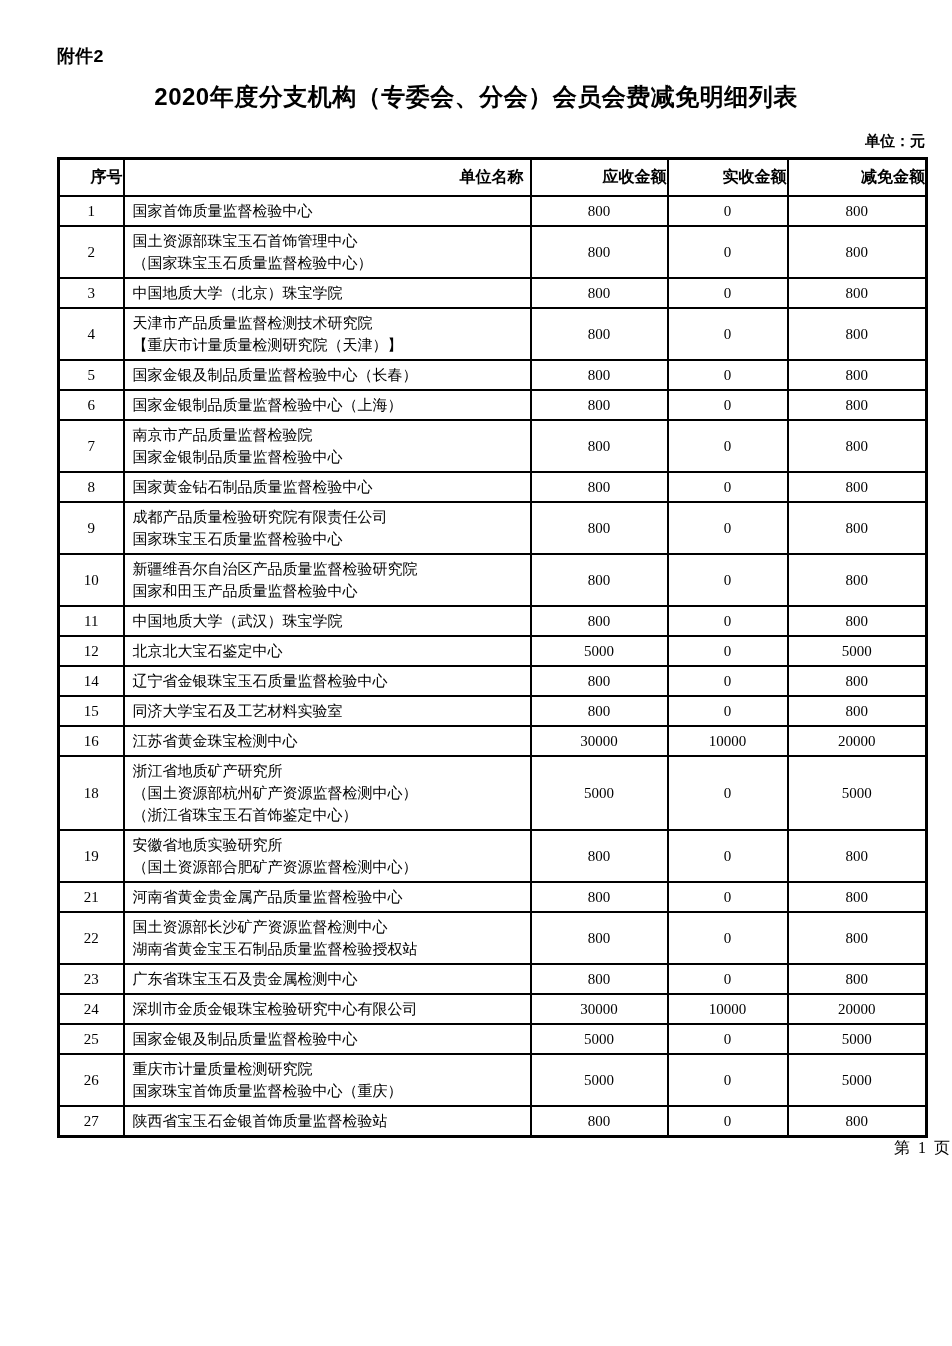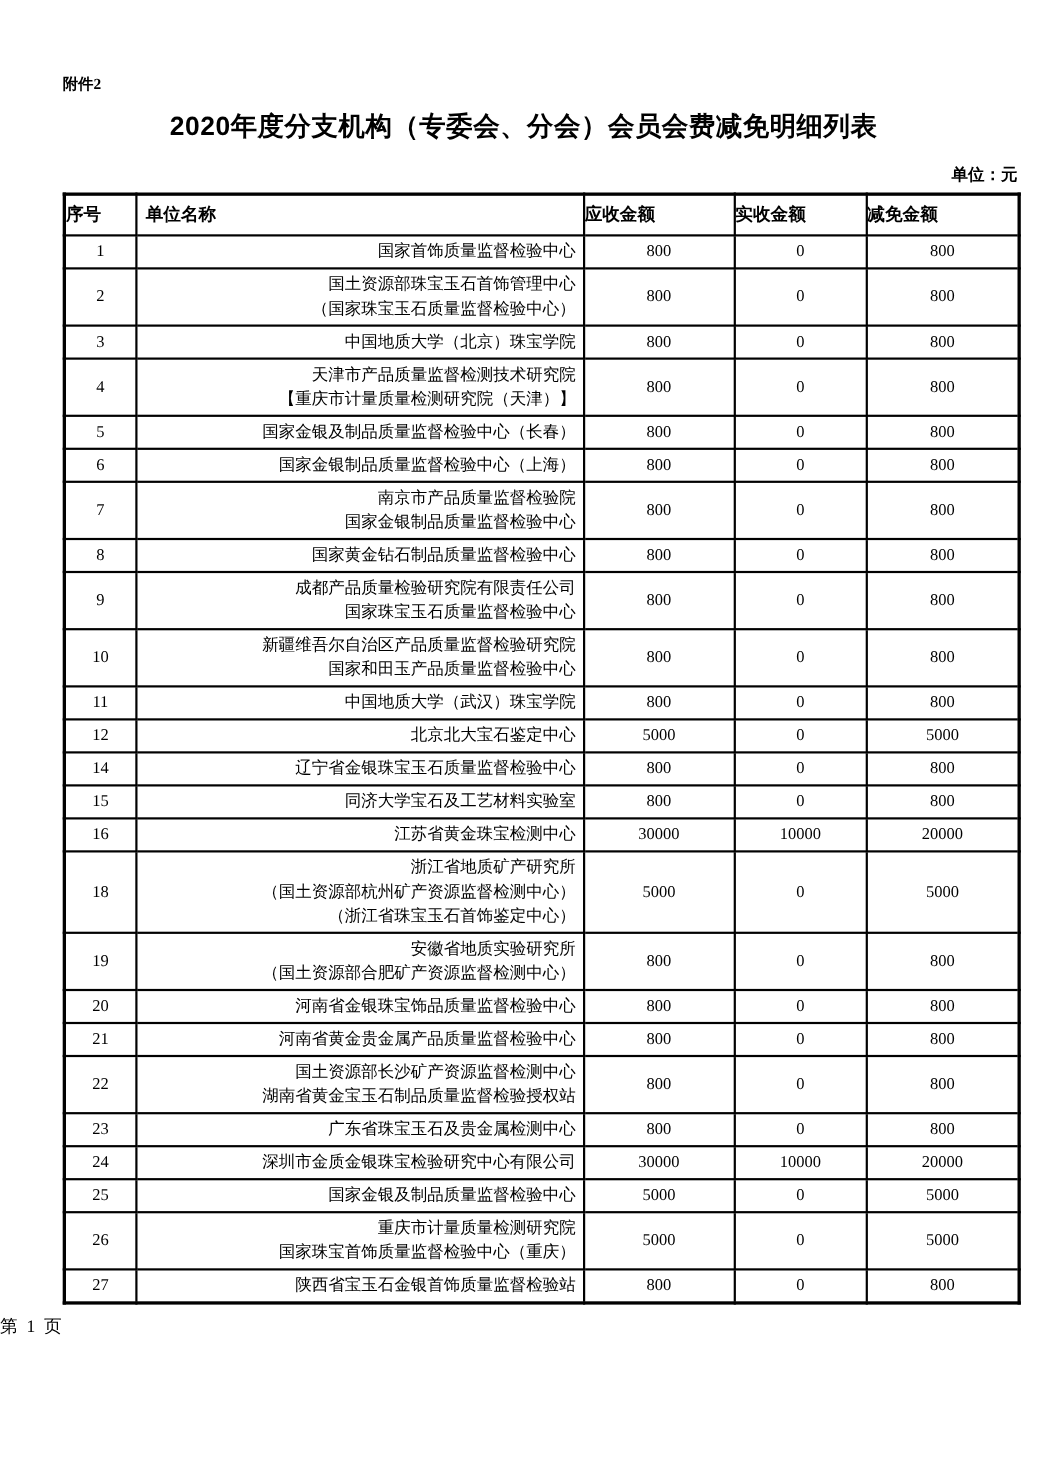--- a/index.html
+++ b/index.html
@@ -6,24 +6,24 @@
   html, body { background: #ffffff; }
   body {
     width: 952px;
     height: 1346px;
     color: #000;
     font-family: "Liberation Serif", "DejaVu Serif", serif;
     position: relative;
     overflow: hidden;
   }
   .attachment-label {
-    margin: 68px 0 0 57px;
-    font-family: Liberation Serif, serif;
-    font-weight: 700;
-    font-size: 14px;
+    margin: 44px 0 0 57px;
+    font-family: Liberation Mono, monospace;
+    font-weight: 700;
+    font-size: 18px;
   }
   .page-title {
     margin-top: 13px;
     text-align: center;
     font-family: "Liberation Sans", "DejaVu Sans", sans-serif;
     font-weight: 700;
     font-size: 24px;
     letter-spacing: 0.5px;
   }
   .unit-row {
@@ -43,36 +43,36 @@
   }
   .fee-table th, .fee-table td {
     border: 2px solid #000;
     vertical-align: middle;
   }
   .fee-table thead th {
     font-family: "Liberation Sans", "DejaVu Sans", sans-serif;
     font-weight: 700;
     font-size: 16px;
     height: 37px;
-    text-align: left;
+    text-align: right;
     padding: 2px 0;
   }
   .fee-table td {
     font-size: 15px;
     padding: 3px 0;
     line-height: 22px;
   }
   .c-no   { text-align: center; width: 65px; }
-  .c-name { text-align: right; padding-left: 8px !important; padding-right: 6px !important; white-space: pre-line; width: 407px; }
+  .c-name { text-align: left; padding-left: 8px !important; padding-right: 6px !important; white-space: pre-line; width: 407px; }
   .c-num1 { text-align: center; width: 137px; }
   .c-num2 { text-align: center; width: 120px; }
   .c-num3 { text-align: center; width: 139px; }
   .page-footer {
-    margin-top: 10px;
-    text-align: left;
+    margin-top: 0;
+    text-align: right;
     font-size: 16px;
     letter-spacing: 2px;
   }
 </style>
 </head>
 <body>
 
 <div class="attachment-label">附件2</div>
 
 <div class="page-title">2020年度分支机构（专委会、分会）会员会费减免明细列表</div>
@@ -211,27 +211,20 @@
   </tr>
       <tr>
     <td class="c-no">19</td>
     <td class="c-name">安徽省地质实验研究所
 （国土资源部合肥矿产资源监督检测中心）</td>
     <td class="c-num1">800</td>
     <td class="c-num2">0</td>
     <td class="c-num3">800</td>
   </tr>
       <tr>
-    <td class="c-no">20</td>
-    <td class="c-name">河南省金银珠宝饰品质量监督检验中心</td>
-    <td class="c-num1">800</td>
-    <td class="c-num2">0</td>
-    <td class="c-num3">800</td>
-  </tr>
-      <tr>
     <td class="c-no">21</td>
     <td class="c-name">河南省黄金贵金属产品质量监督检验中心</td>
     <td class="c-num1">800</td>
     <td class="c-num2">0</td>
     <td class="c-num3">800</td>
   </tr>
       <tr>
     <td class="c-no">22</td>
     <td class="c-name">国土资源部长沙矿产资源监督检测中心
 湖南省黄金宝玉石制品质量监督检验授权站</td>

